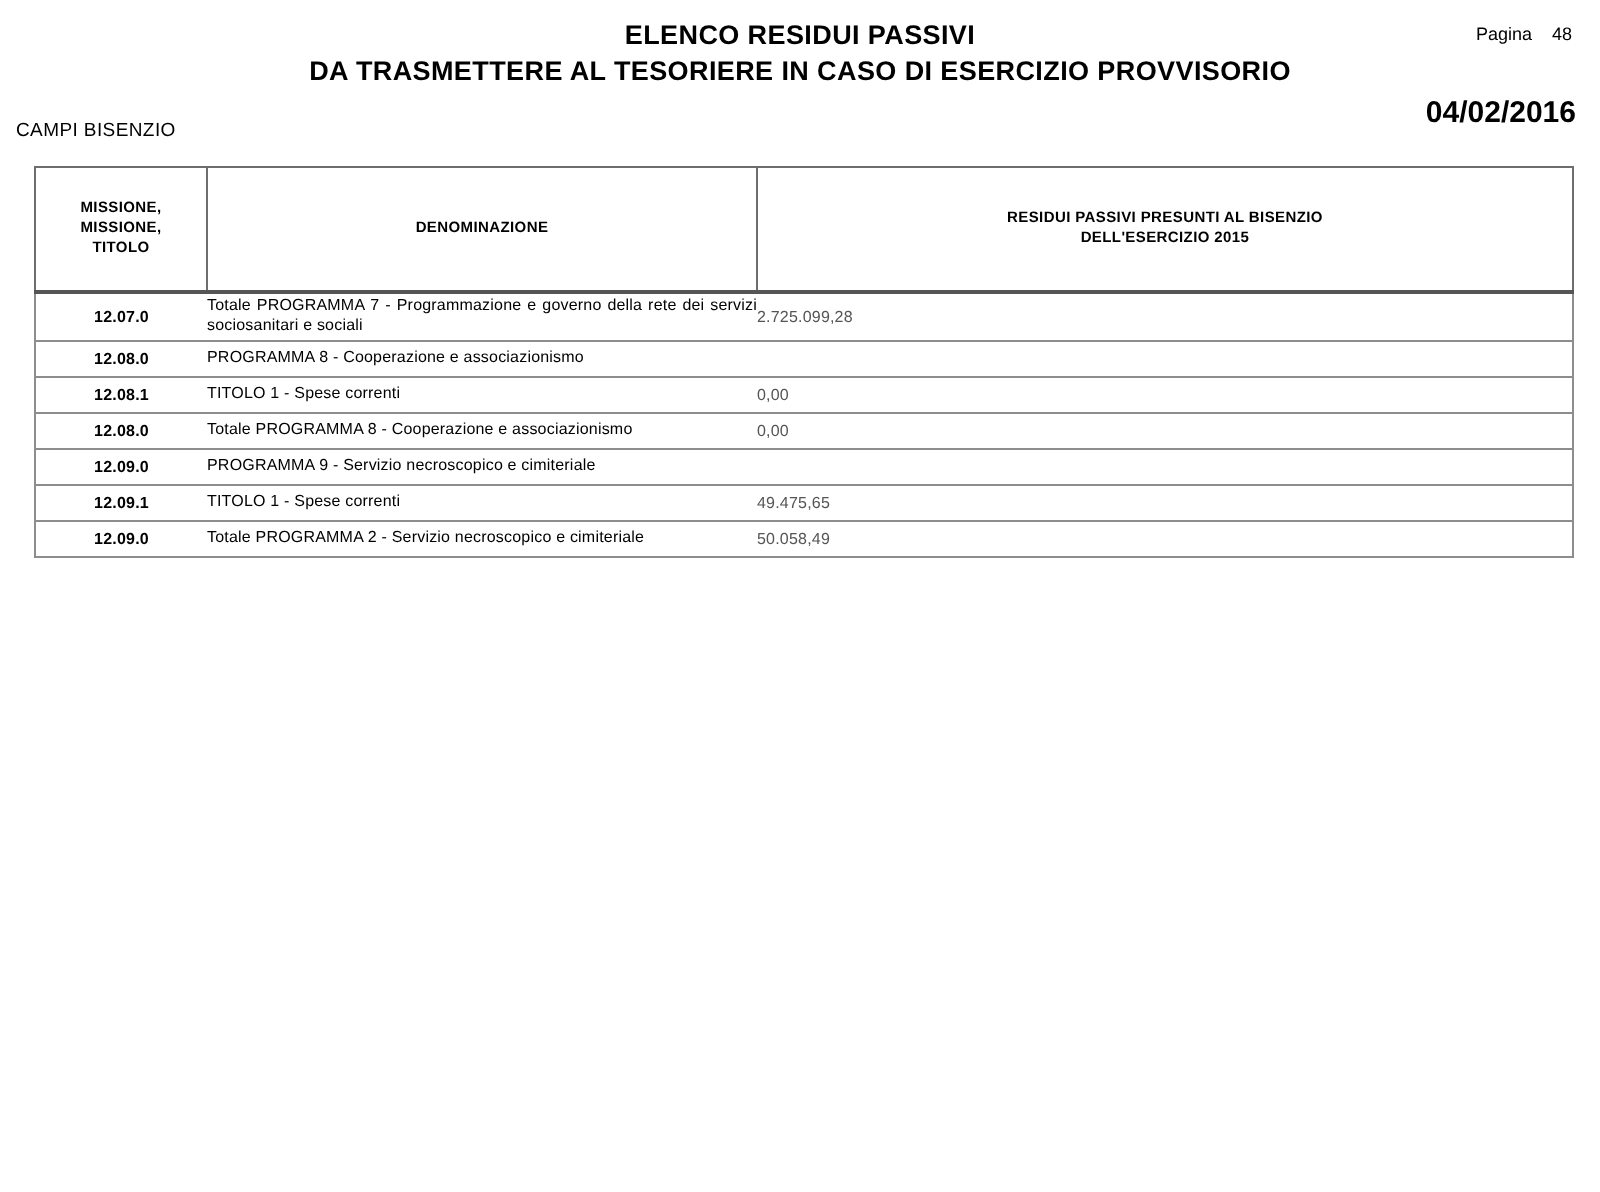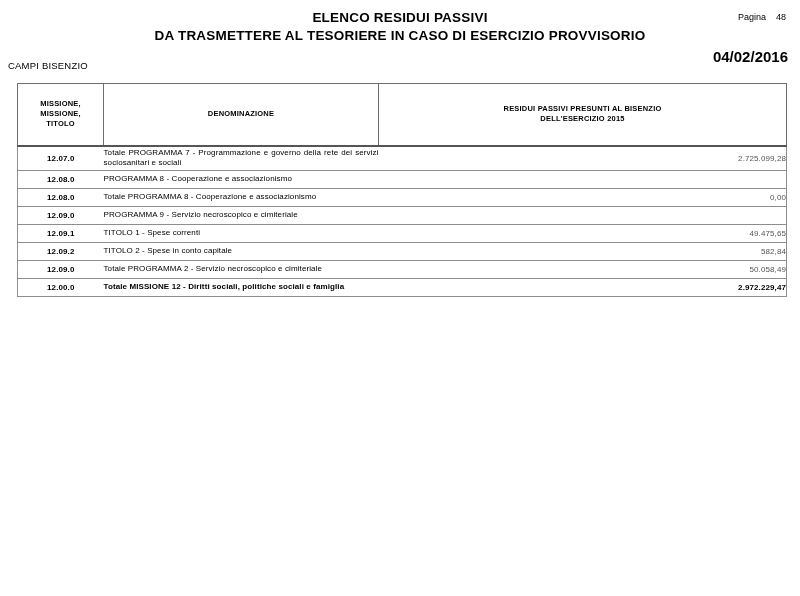--- a/index.html
+++ b/index.html
@@ -149,21 +149,21 @@
   td.desc .just {
     text-align: justify;
     text-align-last: left;
     display: block;
   }
   td.amt {
     font-size: 8px;
     letter-spacing: 0.1px;
     color: #555555;
     padding-right: 323px;
-    text-align: right;
+    text-align: left;
   }
   tr.grand td.desc,
   tr.grand td.code { font-weight: bold; }
   tr.grand td.amt {
     font-weight: bold;
     color: #000000;
   }
   tr.grand td { border-bottom: 2px solid #555555; }
 </style>
 </head>
@@ -216,46 +216,41 @@
               <span class="just">Totale  PROGRAMMA 7 - Programmazione e governo della rete dei servizi sociosanitari e sociali</span>
             </td>
             <td class="amt cell-right">2.725.099,28</td>
           </tr>
           <tr>
             <td class="code cell-left">12.08.0</td>
             <td class="desc">PROGRAMMA 8 - Cooperazione e associazionismo</td>
             <td class="amt cell-right"></td>
           </tr>
           <tr>
+            <td class="code cell-left">12.08.1</td>
+            <td class="desc">TITOLO 1 - Spese correnti</td>
+            <td class="amt cell-right">0,00</td>
+          </tr>
+          <tr>
             <td class="code cell-left">12.08.0</td>
             <td class="desc">Totale PROGRAMMA 8 - Cooperazione e associazionismo</td>
             <td class="amt cell-right">0,00</td>
           </tr>
           <tr>
             <td class="code cell-left">12.09.0</td>
             <td class="desc">PROGRAMMA 9 - Servizio necroscopico e cimiteriale</td>
             <td class="amt cell-right"></td>
           </tr>
           <tr>
             <td class="code cell-left">12.09.1</td>
             <td class="desc">TITOLO 1 - Spese correnti</td>
             <td class="amt cell-right">49.475,65</td>
           </tr>
           <tr>
-            <td class="code cell-left">12.09.2</td>
-            <td class="desc">TITOLO 2 - Spese in conto capitale</td>
-            <td class="amt cell-right">582,84</td>
-          </tr>
-          <tr>
             <td class="code cell-left">12.09.0</td>
             <td class="desc">Totale PROGRAMMA 2 - Servizio necroscopico e cimiteriale</td>
             <td class="amt cell-right">50.058,49</td>
           </tr>
-          <tr class="grand">
-            <td class="code cell-left">12.00.0</td>
-            <td class="desc">Totale  MISSIONE 12 - Diritti sociali, politiche sociali e famiglia</td>
-            <td class="amt cell-right">2.972.229,47</td>
-          </tr>
         </tbody>
     </table>
   </div>
 
 </div>
 
 </body></html>

